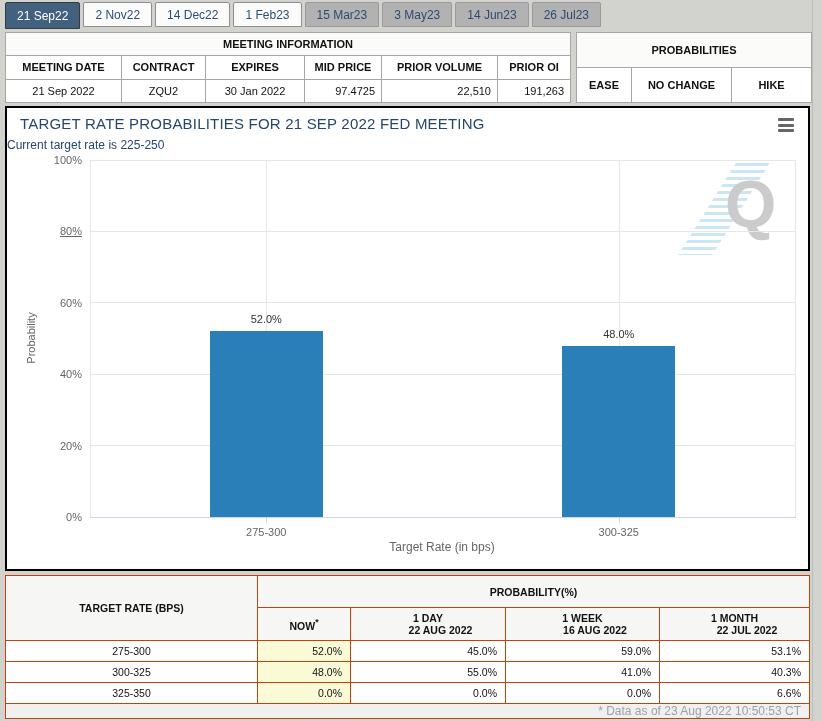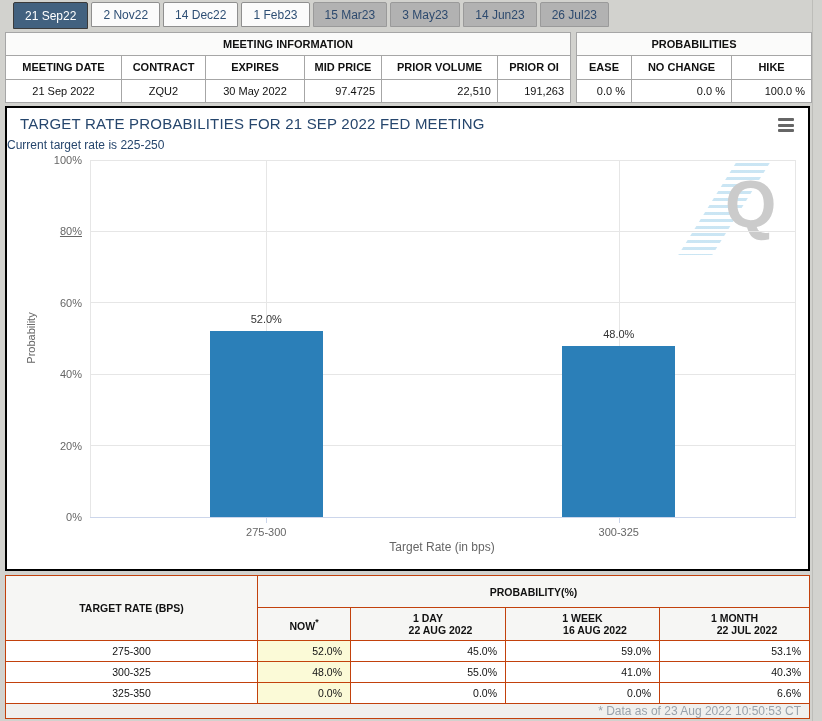--- a/index.html
+++ b/index.html
@@ -6,21 +6,21 @@
   html,body { width:822px; height:721px; }
   body {
     position:relative;
     background:#d2d2ce;
     font-family:"Liberation Sans","DejaVu Sans",sans-serif;
     overflow:hidden;
   }
   .frame-line { position:absolute; top:0; bottom:0; width:1px; background:#bdbdb9; }
 
   
-  #tabs { position:absolute; left:5px; top:2px; height:27px; display:flex; gap:3px;margin-left:8px; }
+  #tabs { position:absolute; left:5px; top:2px; height:27px; display:flex; gap:3px; }
   .tab {
     height:25px; padding:0 11px; display:flex; align-items:center;
     border:1px solid #8f8f8f; border-radius:2px 2px 0 0;
     font-size:12px; cursor:pointer; white-space:nowrap;
   }
   .tab.active { background:#42617f; color:#ffffff; border-color:#3a3a3a; height:27px; }
   .tab.light  { background:#fbfbfb; color:#2d4e74; }
   .tab.gray   { background:#b2b2b2; color:#2d4a6e; border-color:#9a9a9a; }
 
   
@@ -121,21 +121,21 @@
       <td class="hdr">MEETING DATE</td>
       <td class="hdr">CONTRACT</td>
       <td class="hdr">EXPIRES</td>
       <td class="hdr">MID PRICE</td>
       <td class="hdr">PRIOR VOLUME</td>
       <td class="hdr">PRIOR OI</td>
     </tr>
     <tr>
       <td class="c">21 Sep 2022</td>
       <td class="c">ZQU2</td>
-      <td class="c">30 May 2022</td>
+      <td class="c">30 Jan 2022</td>
       <td class="r">97.4725</td>
       <td class="r">22,510</td>
       <td class="r">191,263</td>
     </tr>
   </tbody>
     </table>
 
   <table class="mini-table" id="prob-table">
     <colgroup>
         <col style="width:55px">
@@ -143,25 +143,20 @@
         <col style="width:80px">
       </colgroup>
     <tbody>
         <tr>
           <td class="ttl" colspan="3">PROBABILITIES</td>
         </tr>
     <tr>
       <td class="hdr">EASE</td>
       <td class="hdr">NO CHANGE</td>
       <td class="hdr">HIKE</td>
-    </tr>
-    <tr>
-      <td class="r">0.0 %</td>
-      <td class="r">0.0 %</td>
-      <td class="r">100.0 %</td>
     </tr>
   </tbody>
     </table>
 </div>
 
 <div id="chart-panel">
   <div id="chart-title">TARGET RATE PROBABILITIES FOR 21 SEP 2022 FED MEETING</div>
   <div id="chart-subtitle">Current target rate is 225-250</div>
   <div id="chart-menu" title="Chart context menu">
     <span></span>

